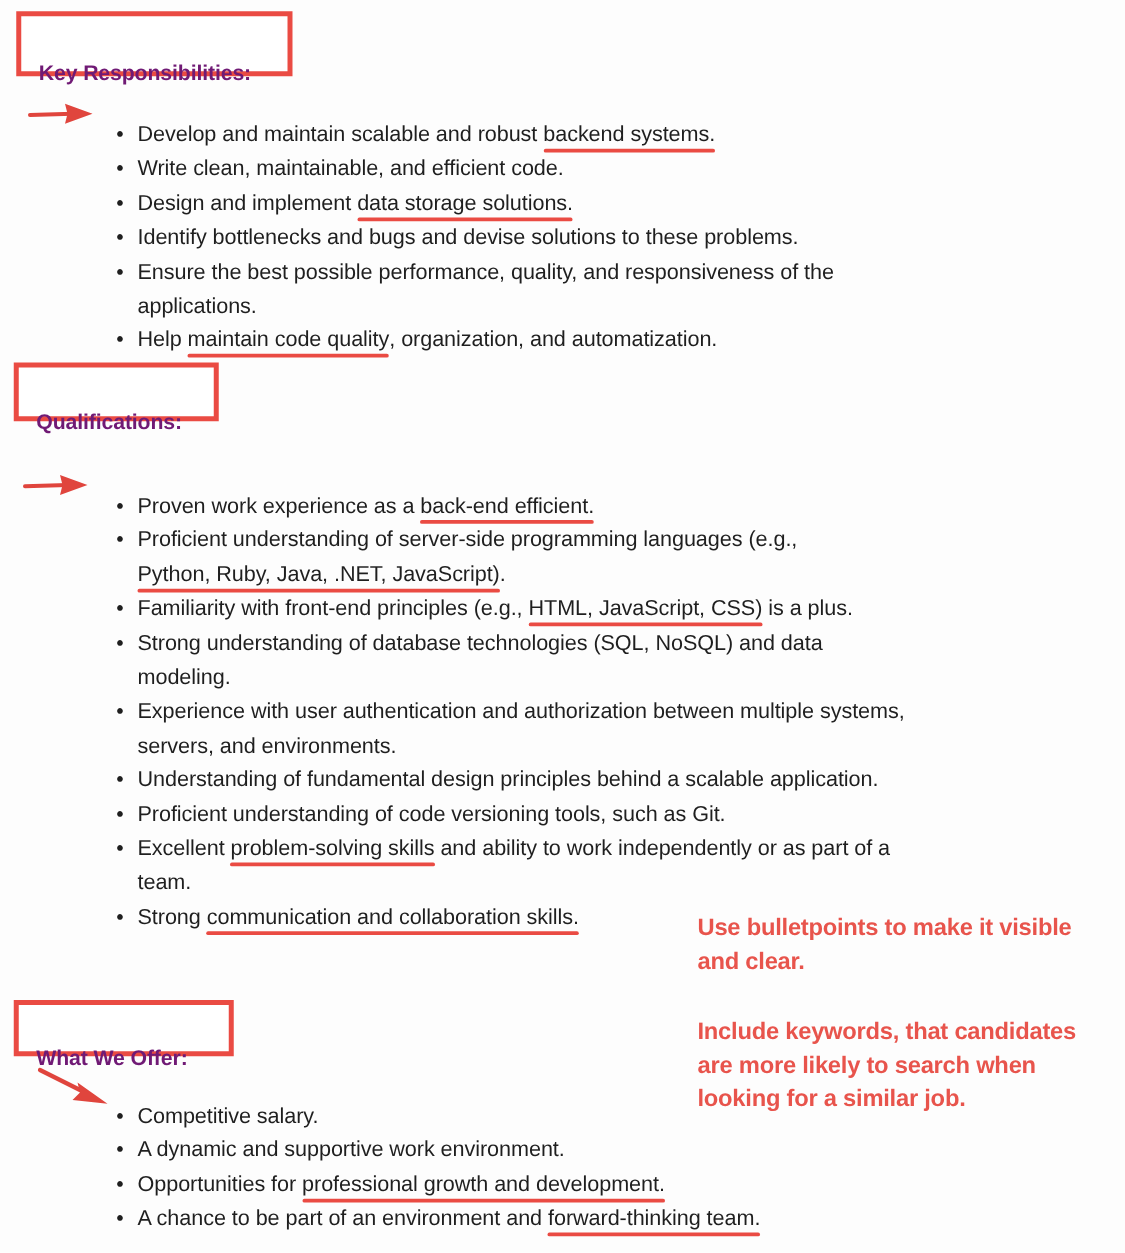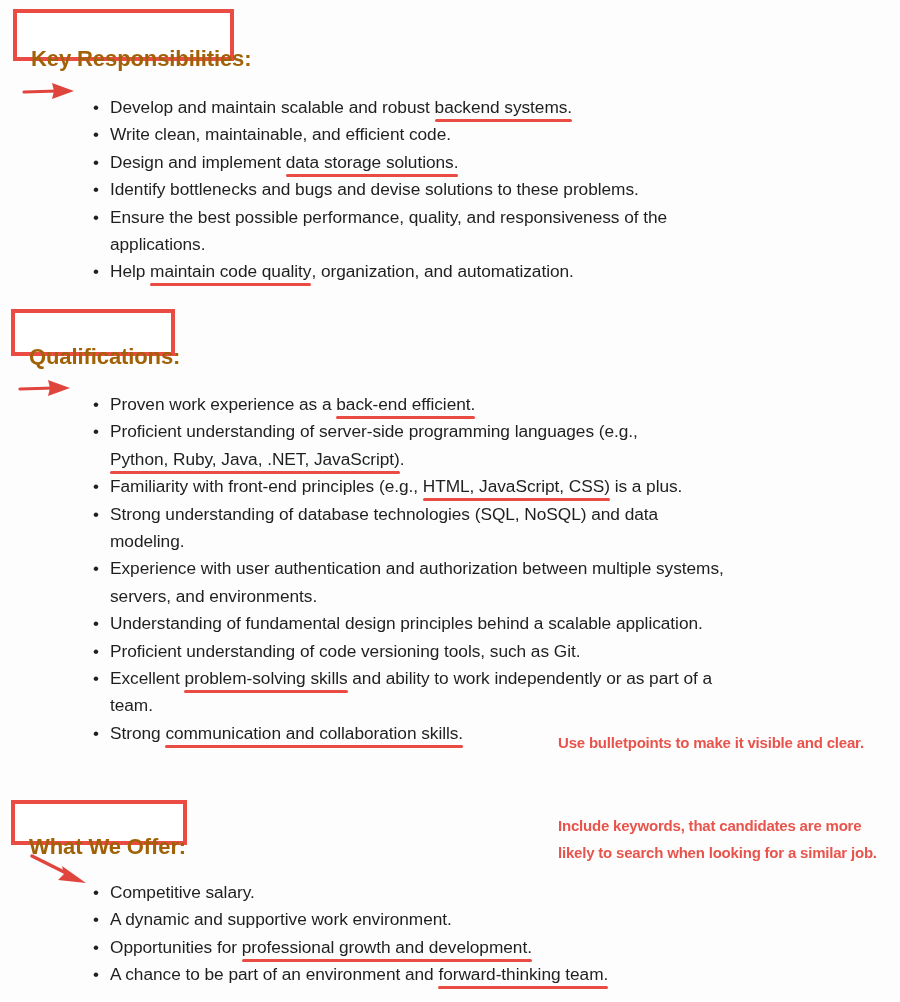--- a/index.html
+++ b/index.html
@@ -26,30 +26,30 @@
   .heading-box {
     position: absolute;
     border: 4px solid #ea4b43;
     background: #ffffff;
     box-sizing: border-box;
     display: flex;
     align-items: center;
     padding-left: 14px;
   }
   .heading-box .heading-text {
-    font-size: 22px;
+    font-size: 17px;
     font-weight: bold;
-    color: #a16207;
+    color: #701a75;
     letter-spacing: -0.1px;
     white-space: nowrap;
     margin-top: 48px;
   }
 
   #box-key-responsibilities { left: 13px;  top: 9px;   width: 221px; height: 52px; }
-  #box-qualifications       { left: 11px;  top: 309px; width: 164px; height: 47px; }
+  #box-qualifications       { left: 11px;  top: 290px; width: 164px; height: 47px; }
   #box-what-we-offer        { left: 11px;  top: 800px; width: 176px; height: 45px; }
 
   
   .bullet-list {
     position: absolute;
     left: 72px;
     margin: 17px;
     padding: 0;
     list-style: none;
   }
@@ -98,21 +98,21 @@
   }
   #arrow-key-responsibilities { left: 22px; top: 78px;  width: 58px; height: 26px; }
   #arrow-qualifications       { left: 18px; top: 375px; width: 58px; height: 26px; }
   #arrow-what-we-offer        { left: 30px; top: 852px; width: 62px; height: 36px; }
 
   
   .note {
     position: absolute;
     color: #e8544c;
     font-weight: bold;
-    font-size: 15px;
+    font-size: 19px;
     line-height: 27px;
     letter-spacing: -0.2px;
   }
   #note-bulletpoints { left: 558px; top: 729px; width: 330px; }
   #note-keywords     { left: 558px; top: 812px; width: 330px; }
 </style>
 </head>
 <body>
 
 <div class="page">

